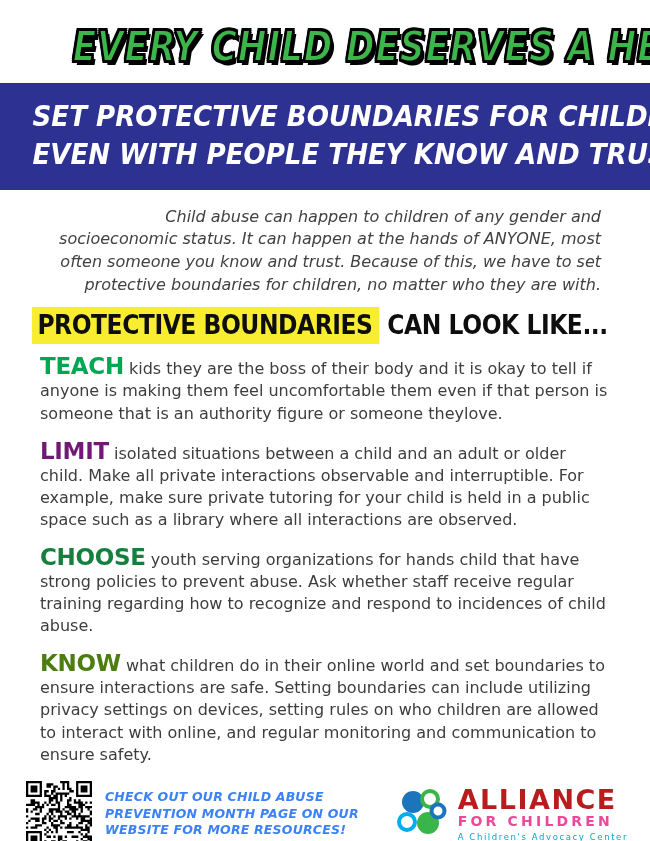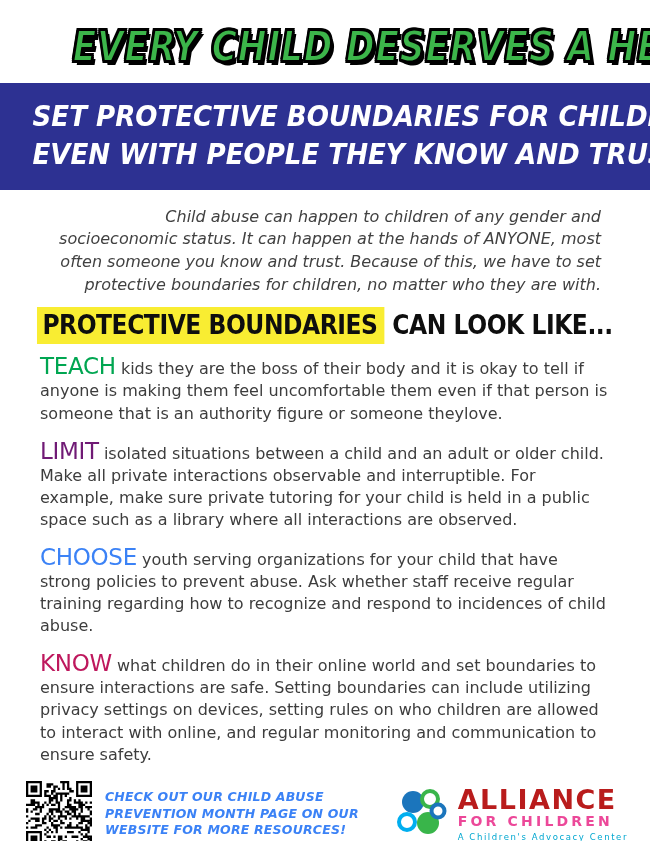--- a/index.html
+++ b/index.html
@@ -47,36 +47,36 @@
     margin:16px auto 0;
     max-width:552px;
     text-align:right;
     font-style:italic;
     font-size:16px;
     line-height:1.42;
     color:#414141;
   }
 
   
-  .section-heading { margin-top:14px; text-align:center; white-space:nowrap; }
+  .section-heading { margin-top:14px; white-space:nowrap; }
   .section-heading .inner {
     display:inline-block;
     transform:scaleX(.9);
     font-weight:bold;
     font-size:26px;
     color:#0e0e0e;
     letter-spacing:-0.5px;
   }
   .section-heading .hl { background:#f9ed32; padding:3px 8px 4px 6px; }
 
   
   .tips { margin:8px 38px 0 40px; }
   .tip { margin-top:15px; font-size:16px; line-height:1.38; color:#3d3d3d; }
   .tip .kw {
-    font-weight:normal;
+    font-weight:bold;
     font-size:23px;
     letter-spacing:-0.3px;
     line-height:1;
   }
 
   
   .footer {
     position:absolute; left:0; right:0; bottom:16px;
     display:flex; justify-content:space-between; align-items:center;
     padding:0 22px 0 26px;
@@ -115,22 +115,22 @@
 
   <p class="intro">Child abuse can happen to children of any gender and socioeconomic status. It can happen at the hands of ANYONE, most often someone you know and trust. Because of this, we have to set protective boundaries for children, no matter who they are with.</p>
 
   <div class="section-heading">
     <span class="inner"><span class="hl">PROTECTIVE BOUNDARIES</span> <span>CAN LOOK LIKE...</span></span>
   </div>
 
   <div class="tips">
     <p class="tip"><span class="kw" style="color: rgb(0, 166, 81);">TEACH</span> <span>kids they are the boss of their body and it is okay to tell if anyone is making them feel uncomfortable them even if that person is someone that is an authority figure or someone theylove.</span></p>
     <p class="tip"><span class="kw" style="color: #701a75;">LIMIT</span> <span>isolated situations between a child and an adult or older child. Make all private interactions observable and interruptible. For example, make sure private tutoring for your child is held in a public space such as a library where all interactions are observed.</span></p>
-    <p class="tip"><span class="kw" style="color: #3b82f6; text-align: right;">CHOOSE</span> <span>youth serving organizations for your child that have strong policies to prevent abuse. Ask whether staff receive regular training regarding how to recognize and respond to incidences of child abuse.</span></p>
-    <p class="tip"><span class="kw" style="color: #be185d;">KNOW</span> <span>what children do in their online world and set boundaries to ensure interactions are safe. Setting boundaries can include utilizing privacy settings on devices, setting rules on who children are allowed to interact with online, and regular monitoring and communication to ensure safety.</span></p>
+    <p class="tip"><span class="kw" style="color: #15803d; text-align: right;">CHOOSE</span> <span>youth serving organizations for hands child that have strong policies to prevent abuse. Ask whether staff receive regular training regarding how to recognize and respond to incidences of child abuse.</span></p>
+    <p class="tip"><span class="kw" style="color: #4d7c0f;">KNOW</span> <span>what children do in their online world and set boundaries to ensure interactions are safe. Setting boundaries can include utilizing privacy settings on devices, setting rules on who children are allowed to interact with online, and regular monitoring and communication to ensure safety.</span></p>
   </div>
 
   <div class="footer">
     <div class="footer-left">
       <span>
         <svg class="qr" viewBox="0 0 29 29" xmlns="http://www.w3.org/2000/svg" aria-hidden="true">
           <rect width="29" height="29" fill="#ffffff"></rect>
           <path fill="#000" fill-rule="evenodd" d="M0,0h7v7H0z M1,1v5h5V1z M2,2h3v3H2z
                M22,0h7v7h-7z M23,1v5h5V1z M24,2h3v3h-3z
                M0,22h7v7H0z M1,23v5h5v-5z M2,24h3v3H2z"></path>

